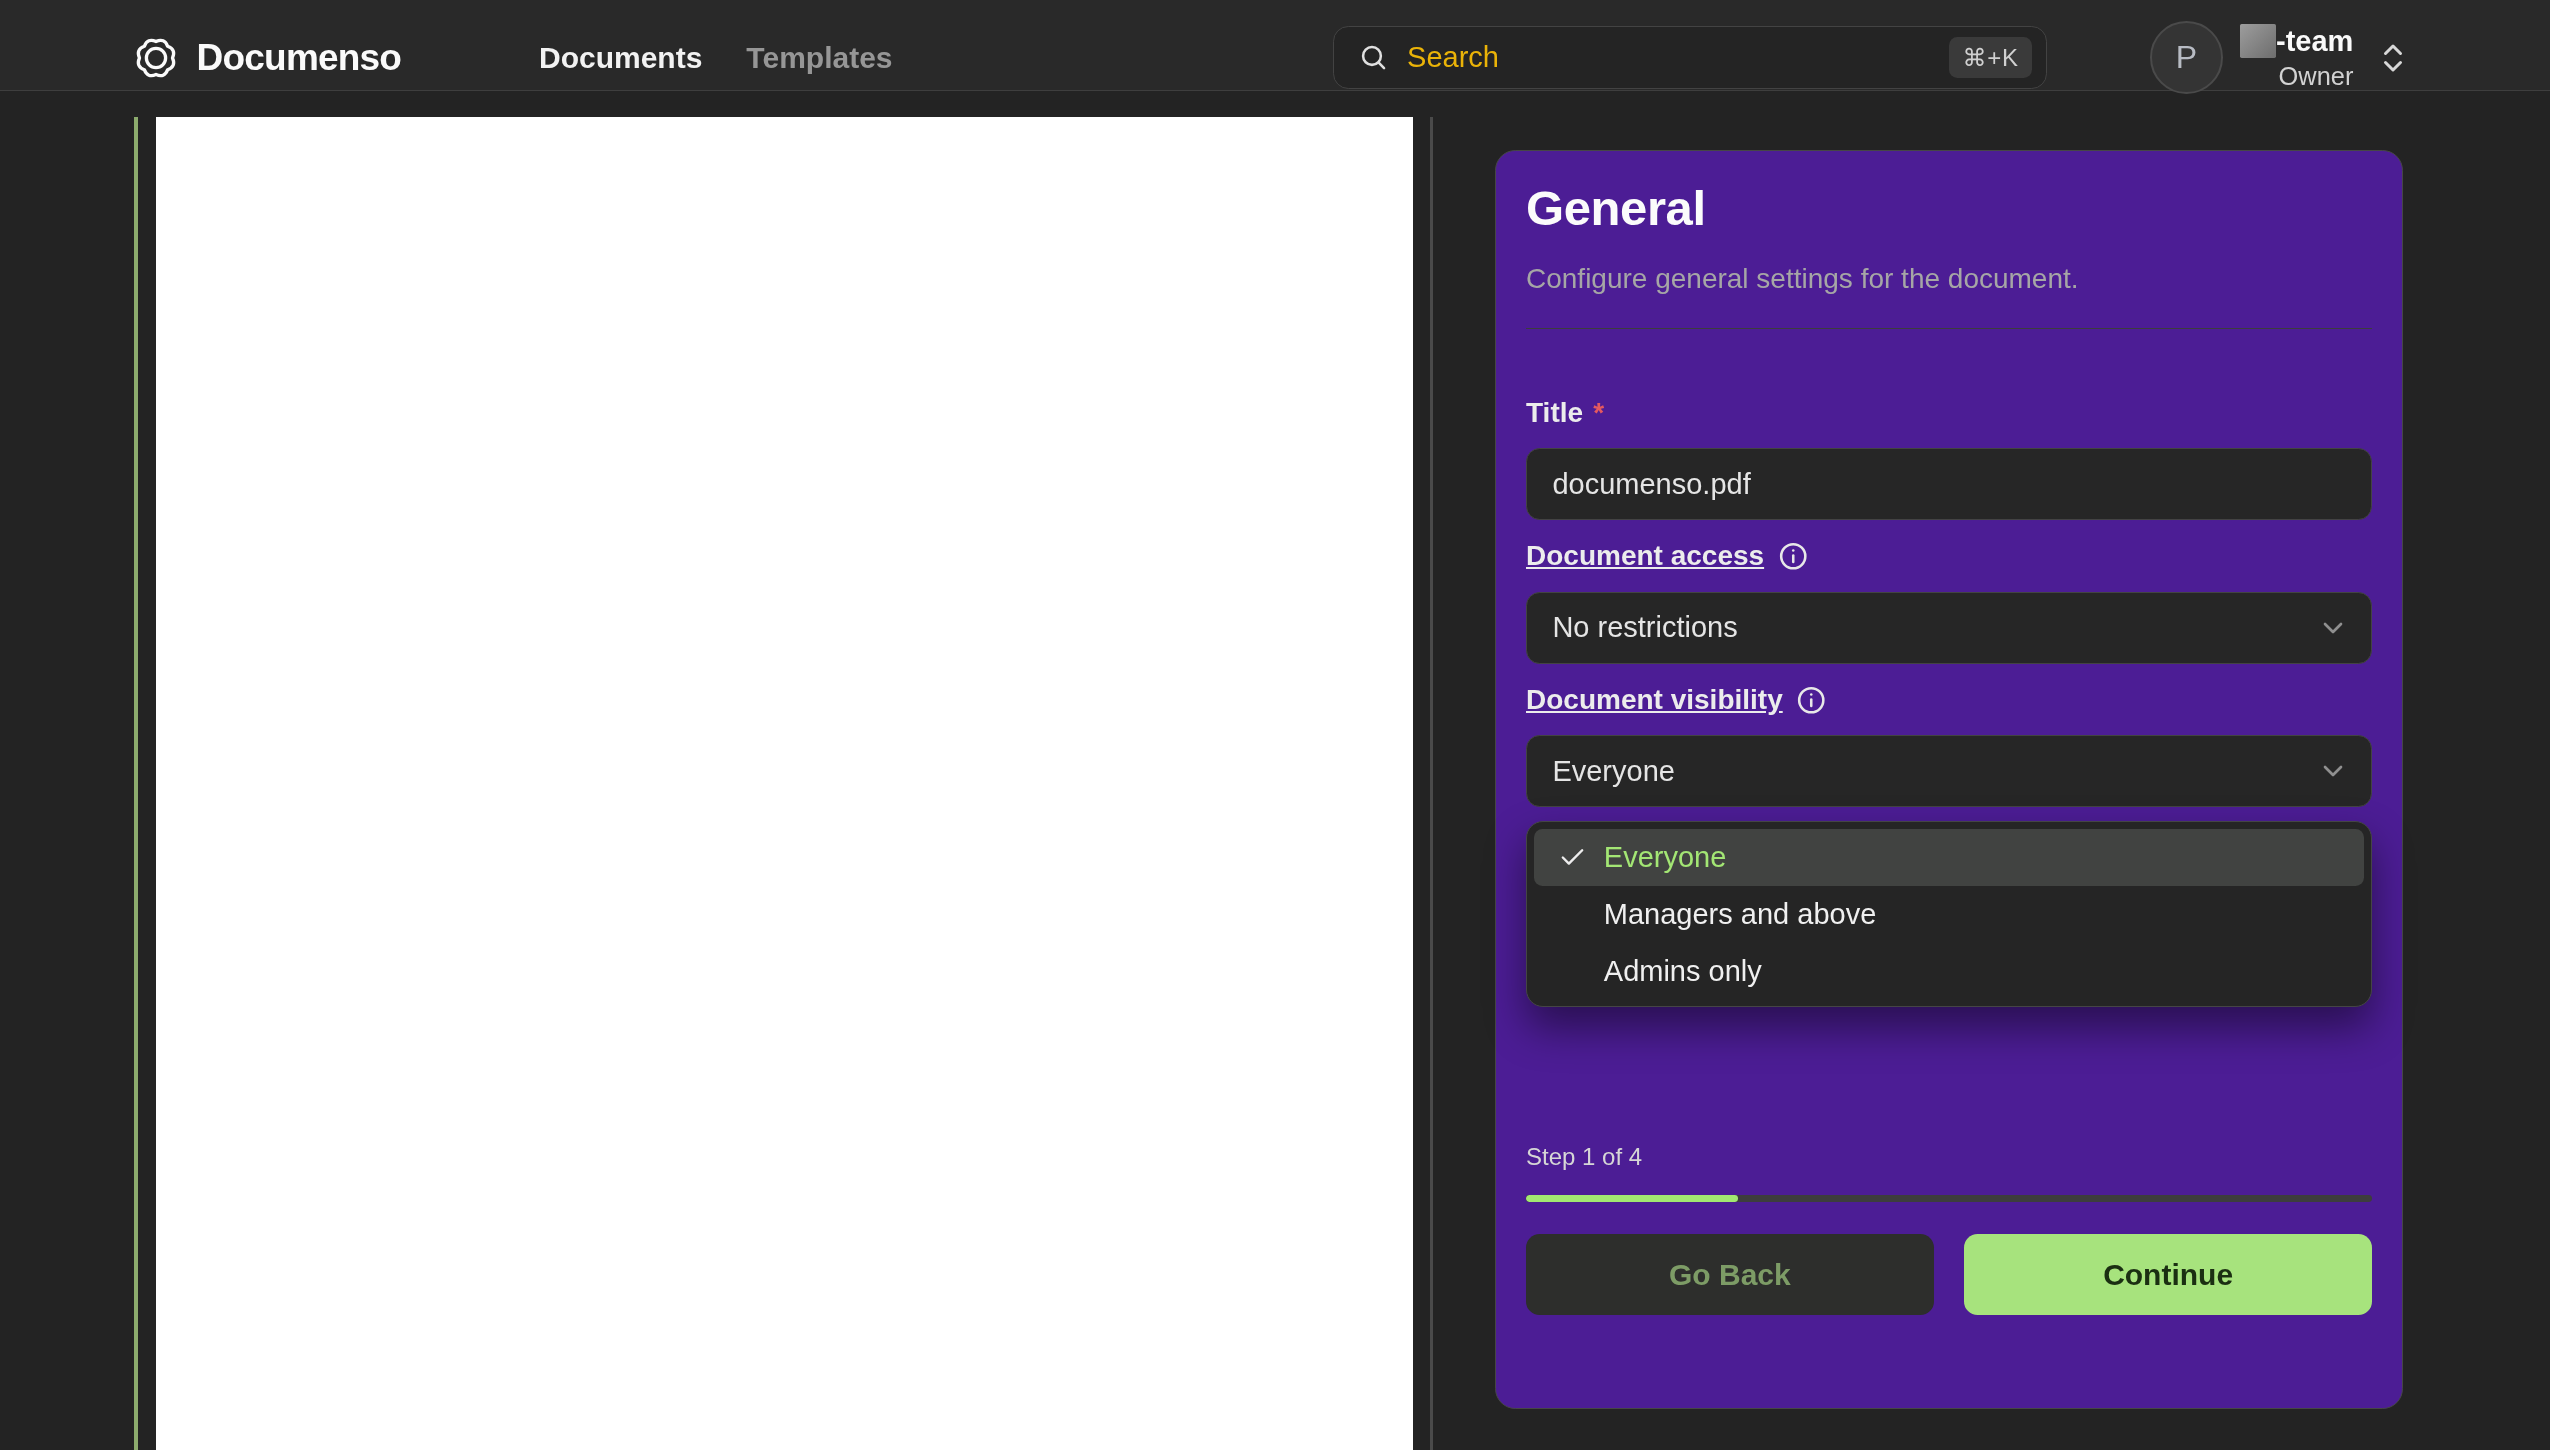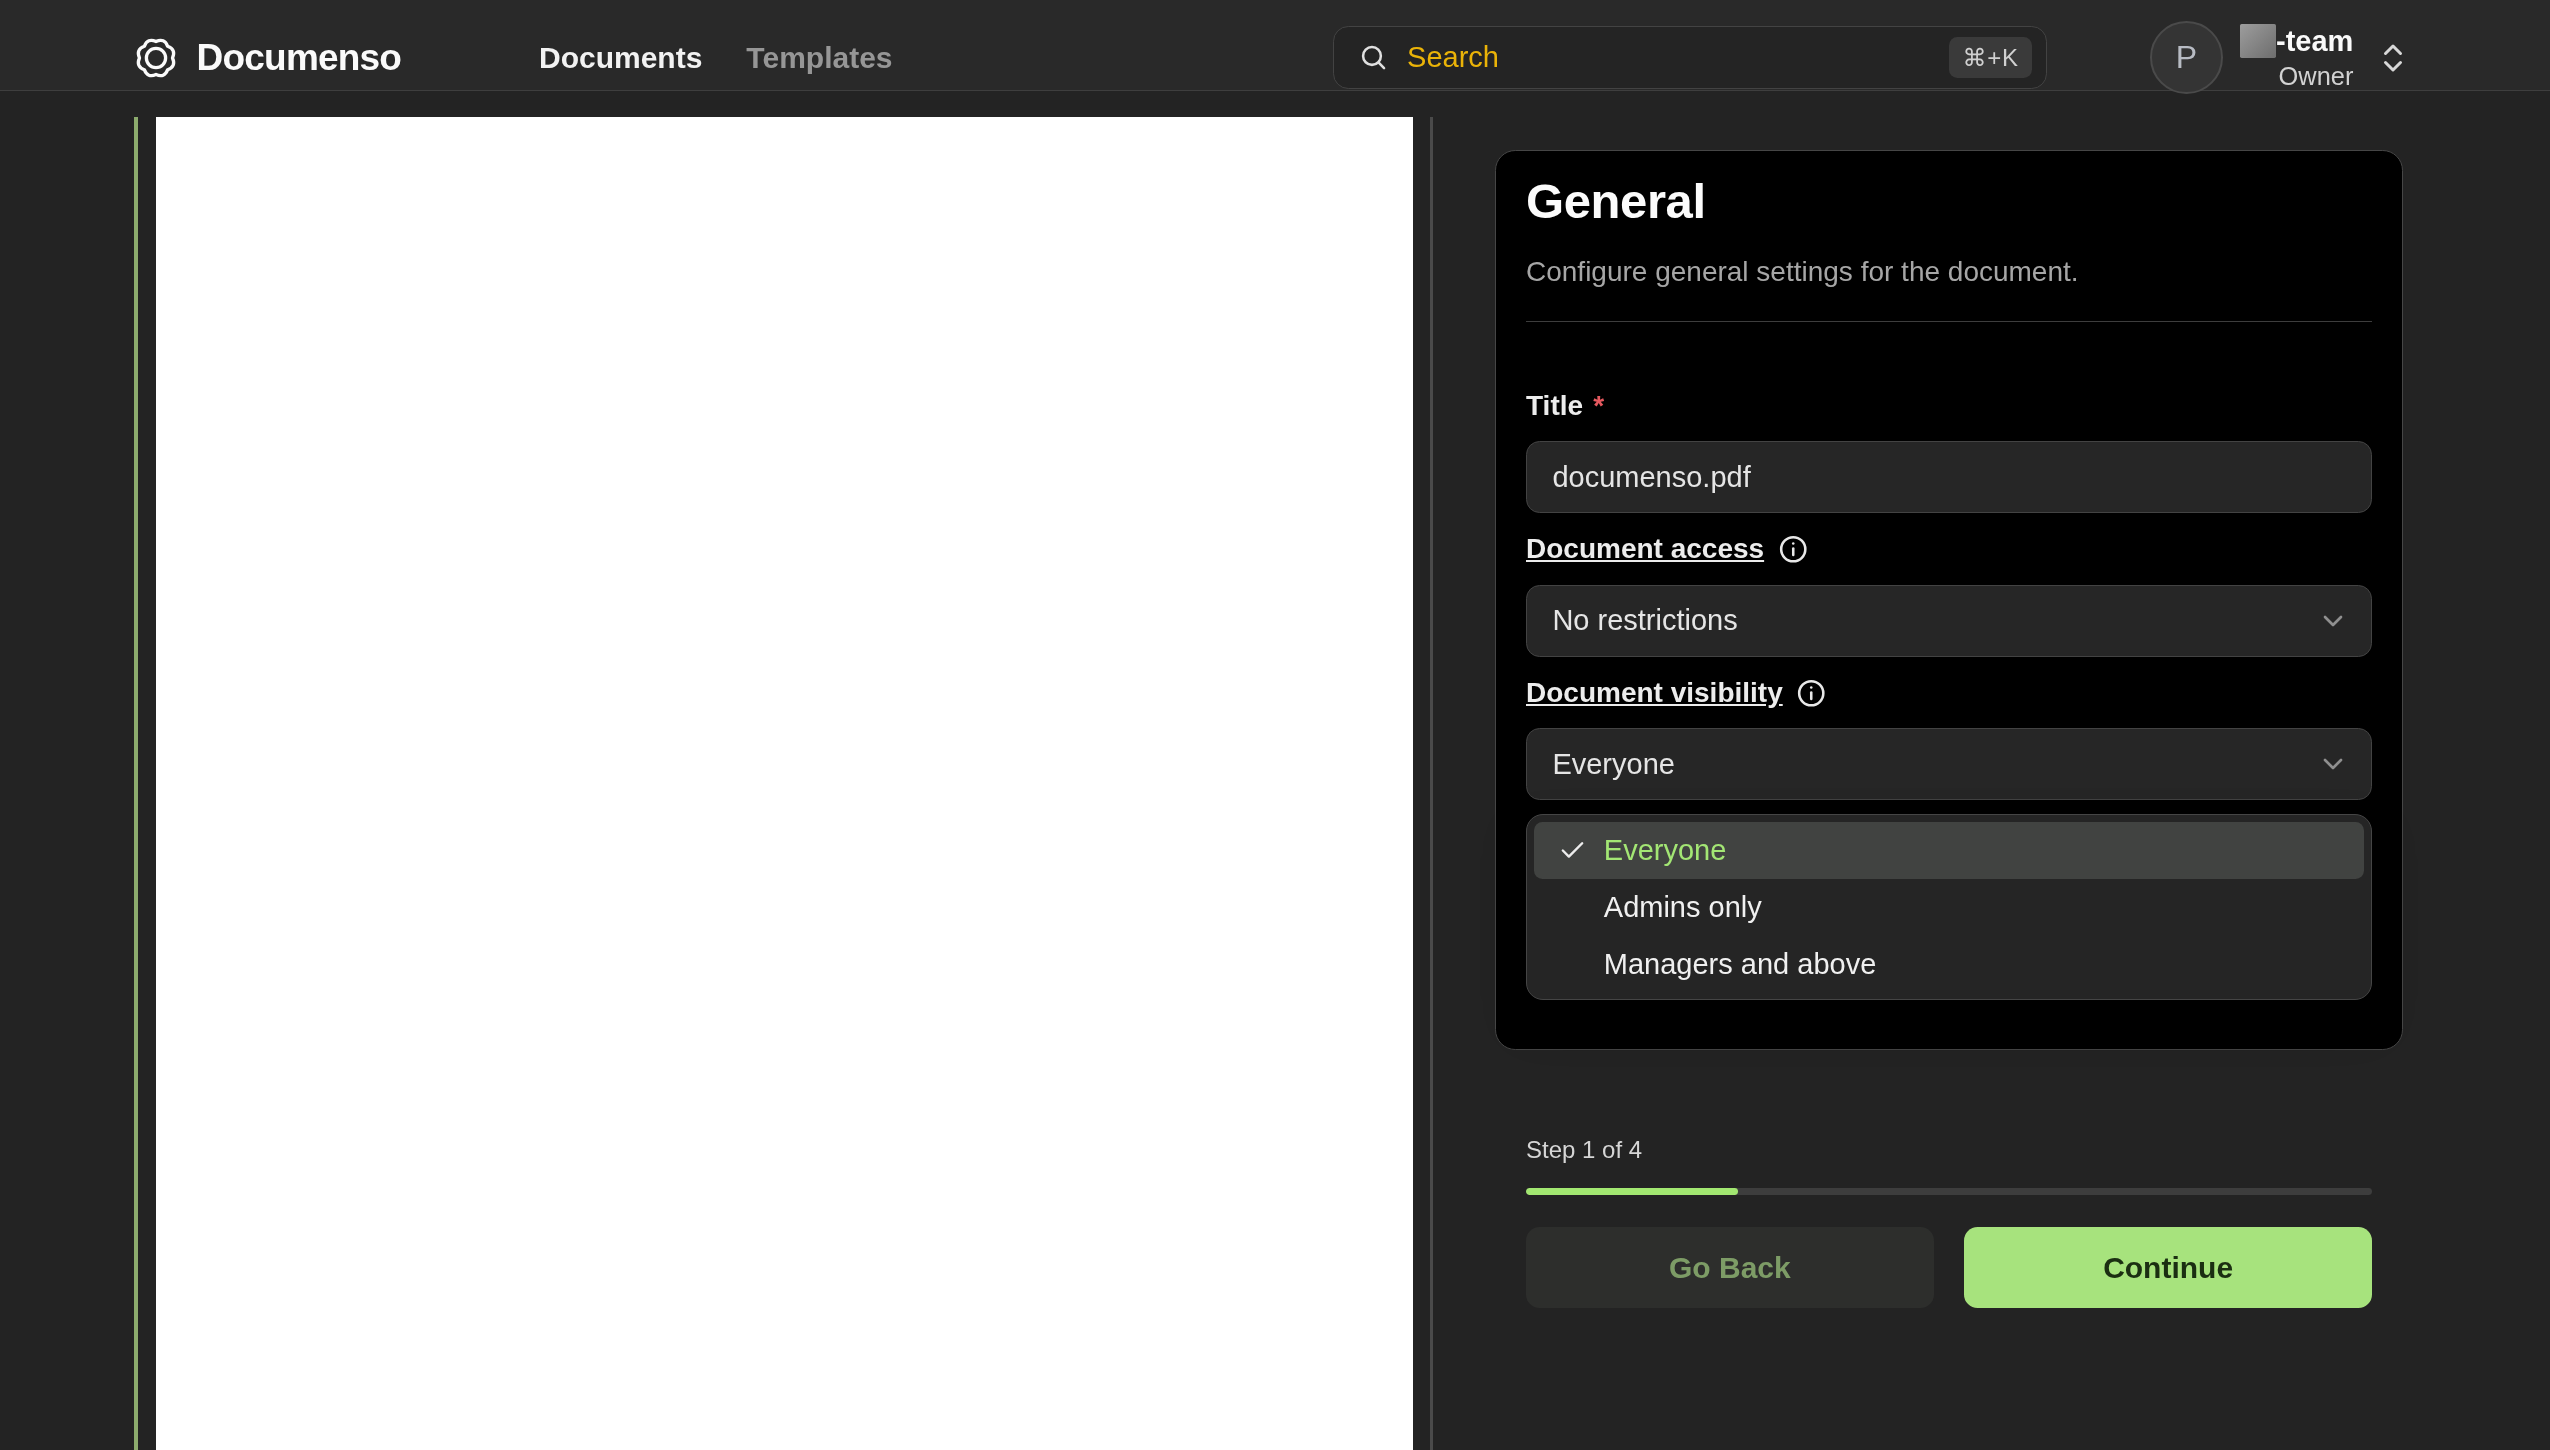--- a/index.html
+++ b/index.html
@@ -44,23 +44,23 @@
     background:linear-gradient(135deg,#9d9d9d,#6d6d6d);
   }
   .role{font-size:25.4px;color:#d2d2d2;}
   .updown-icon{width:36px;height:36px;color:#d8d8d8;margin-left:22px;}
   
   .accent-line{position:absolute;left:134px;top:117px;width:4.2px;height:1334px;background:#8cab6d;}
   .doc-page{position:absolute;left:156px;top:117px;width:1257px;height:1334px;background:#ffffff;}
   .v-divider{position:absolute;left:1430px;top:117px;width:2.5px;height:1334px;background:#4a4a4a;}
   
   .card{
-    position:absolute;left:1495px;top:150px;width:908px;height:900px;box-sizing:border-box;
-    background:#000000;border:1.7px solid #464646;border-radius:20.3px;
-    padding:21px 30px 0 30px;
+    position:absolute;left:1495px;top:150px;width:908px;height:1259px;box-sizing:border-box;
+    background:#4c1d95;border:1.7px solid #464646;border-radius:20.3px;
+    padding:28px 30px 0 30px;
   }
   .card h1{margin:0;font-size:49px;font-weight:700;color:#fbfbfb;letter-spacing:-0.4px;line-height:1.2;}
   .subtitle{margin:22px 0 0 0;font-size:28px;color:#a6a6a6;line-height:1.35;}
   .card-divider{margin:30.5px 0 0 0;border:none;border-top:1.7px solid #3d3d3d;}
   .field-label{
     margin-top:66px;display:flex;align-items:center;
     font-size:28px;font-weight:600;color:#ececec;line-height:1.3;
   }
   .field-label.tight{margin-top:18px;text-decoration:underline;}
   .required{color:#e5595f;margin-left:10.2px;font-weight:600;}
@@ -190,25 +190,25 @@
 
   <div class="dropdown">
     <div class="option selected">
       <svg class="check-icon" viewBox="0 0 24 24" fill="none" stroke="currentColor" stroke-width="2" stroke-linecap="round" stroke-linejoin="round">
         <path d="M20 6 9 17l-5-5"></path>
       </svg>
       <span class="opt-label">Everyone</span>
     </div>
     <div class="option">
       <span class="check-space"></span>
-      <span class="opt-label">Admins only</span>
+      <span class="opt-label">Managers and above</span>
     </div>
     <div class="option">
       <span class="check-space"></span>
-      <span class="opt-label">Managers and above</span>
+      <span class="opt-label">Admins only</span>
     </div>
   </div>
 
   <div class="step-text">Step 1 of 4</div>
   <div class="progress">
     <div class="progress-fill" style="width: 25%;"></div>
   </div>
 
   <div class="btn-row">
     <button class="btn btn-back">Go Back</button>

